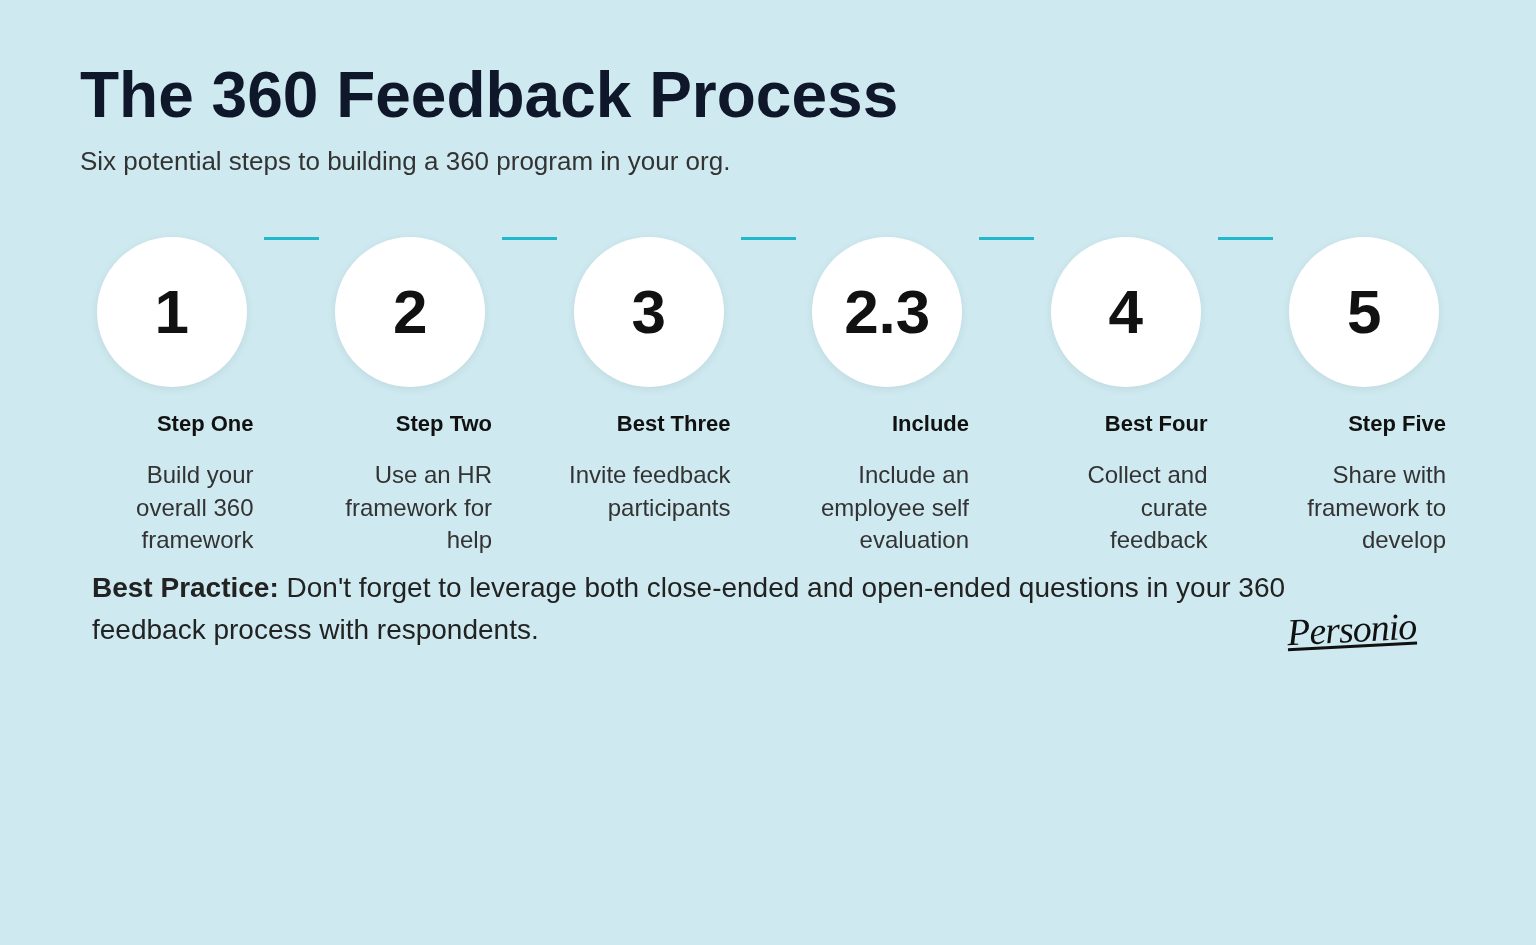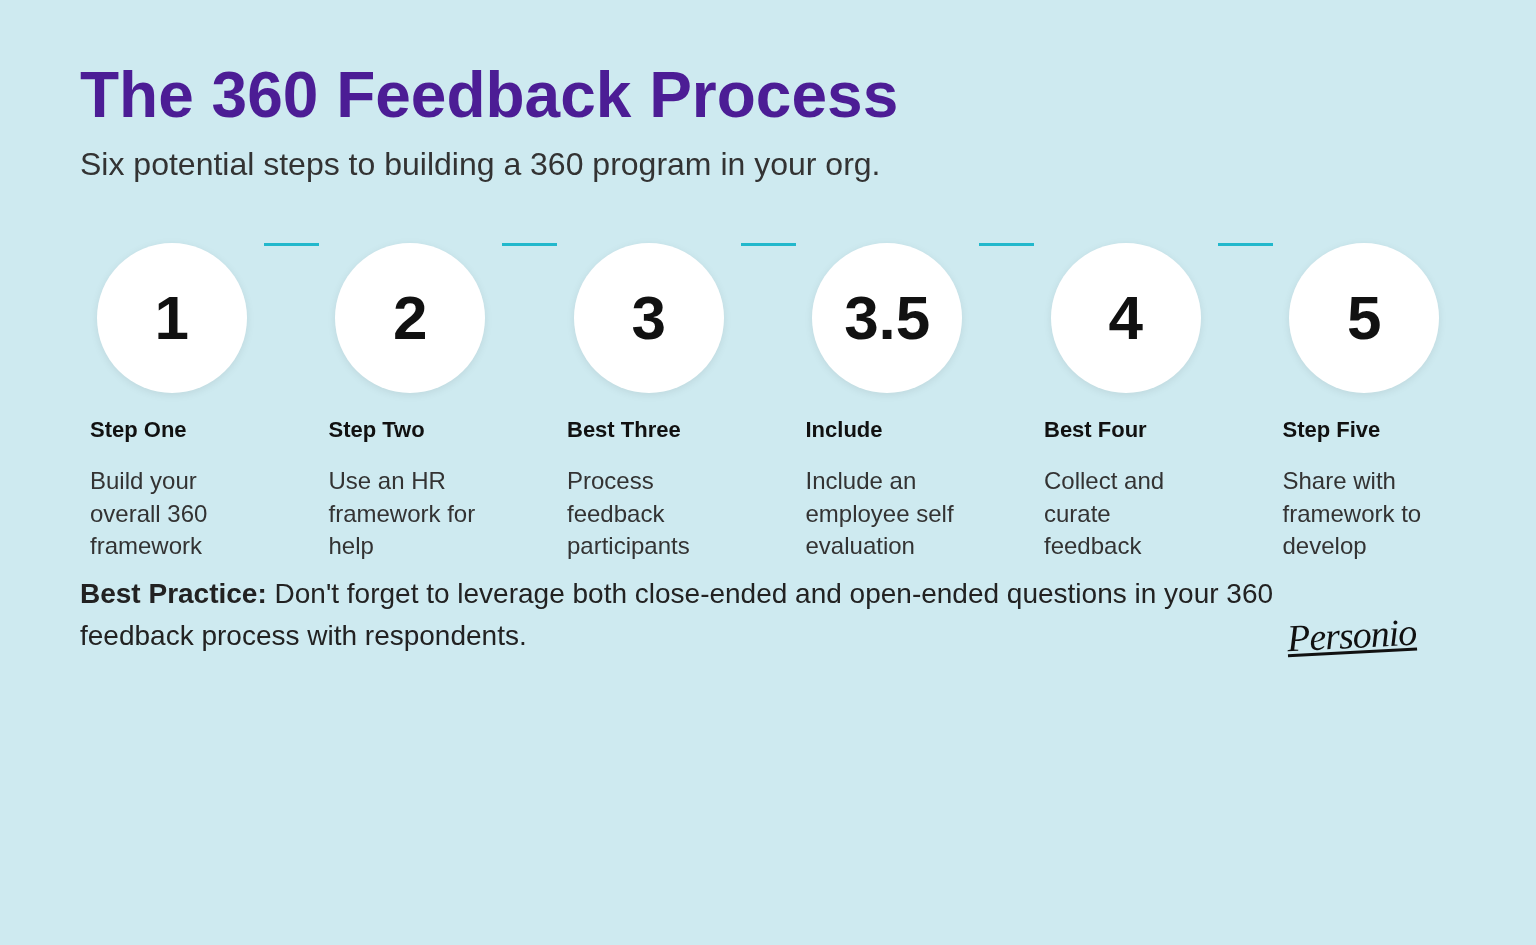--- a/index.html
+++ b/index.html
@@ -18,27 +18,27 @@
       height: 945px;
       background-color: #ceeaf0;
       padding: 60px 80px 40px 80px;
       display: flex;
       flex-direction: column;
     }
 
     .main-title {
       font-size: 64px;
       font-weight: 900;
-      color: #4c1d95;
+      color: #0f172a;
       line-height: 1.1;
       margin-bottom: 16px;
     }
 
     .subtitle {
-      font-size: 32px;
+      font-size: 26px;
       color: #333333;
       font-weight: 400;
       margin-bottom: 60px;
     }
 
     .step-circle {
       width: 150px;
       height: 150px;
       border-radius: 50%;
       background: #ffffff;
@@ -51,21 +51,21 @@
 
     .step-number {
       font-size: 62px;
       font-weight: 900;
       color: #111111;
       line-height: 1;
     }
 
     .step-label {
       margin-top: 24px;
-      text-align: left;
+      text-align: right;
       padding: 0 10px;
     }
 
     .step-title {
       font-size: 22px;
       font-weight: 800;
       color: #111111;
       display: block;
       margin-bottom: 4px;
     }
@@ -86,20 +86,21 @@
     }
 
     .best-practice-bold {
       font-weight: 800;
     }
 
     .footer-row {
       display: flex;
       justify-content: flex-end;
       align-items: flex-end;
+      margin-left: 12px;
     }
 
     .personio-logo {
       font-family: 'Georgia', serif;
       font-size: 38px;
       color: #111111;
       font-style: italic;
       font-weight: 400;
       letter-spacing: -1px;
       transform: rotate(-3deg);
@@ -155,26 +156,26 @@
         <div class="step-circle">
           <span class="step-number">2</span>
         </div>
         <div class="step-label"><span class="step-title">Step Two</span><br><span class="step-desc">Use an HR framework for help</span></div>
       </div>
       <div class="connector"></div>
       <div class="step-col">
         <div class="step-circle">
           <span class="step-number">3</span>
         </div>
-        <div class="step-label"><span class="step-title">Best Three</span><br><span class="step-desc">Process feedback participants</span></div>
-      </div>
-      <div class="connector"></div>
-      <div class="step-col">
-        <div class="step-circle">
-          <span class="step-number">3.5</span>
+        <div class="step-label"><span class="step-title">Best Three</span><br><span class="step-desc">Invite feedback participants</span></div>
+      </div>
+      <div class="connector"></div>
+      <div class="step-col">
+        <div class="step-circle">
+          <span class="step-number">2.3</span>
         </div>
         <div class="step-label"><span class="step-title">Include</span><br><span class="step-desc">Include an employee self evaluation</span></div>
       </div>
       <div class="connector"></div>
       <div class="step-col">
         <div class="step-circle">
           <span class="step-number">4</span>
         </div>
         <div class="step-label"><span class="step-title">Best Four</span><br><span class="step-desc">Collect and curate feedback</span></div>
       </div>

